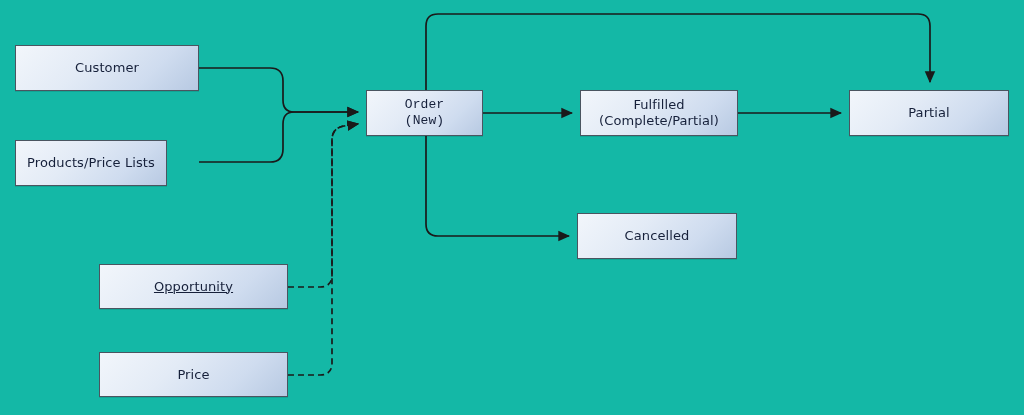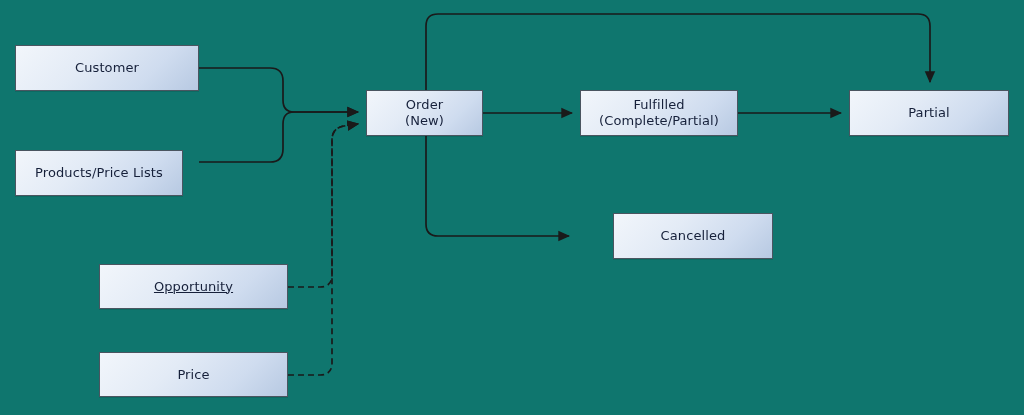--- a/index.html
+++ b/index.html
@@ -7,21 +7,21 @@
     padding: 0;
     background: #ffffff;
   }
   body {
     font-family: "DejaVu Sans", "Liberation Sans", sans-serif;
   }
   #diagram-canvas {
     position: relative;
     width: 1024px;
     height: 415px;
-    background: #0f766e;
+    background: #14b8a6;
     overflow: hidden;
   }
   #edge-layer {
     position: absolute;
     left: 0;
     top: 0;
     width: 1024px;
     height: 415px;
   }
   .node {
@@ -77,39 +77,39 @@
       <path stroke-dasharray="6 4" d="M 288 287 L 320 287 Q 332 287 332 275 L 332 140 Q 332 128 344 126 L 358 124" marker-end="url(#arrow-dashed)"></path>
 
       <path stroke-dasharray="6 4" d="M 288 375 L 320 375 Q 332 375 332 363 L 332 140 Q 332 128 344 126 L 358 124" marker-end="url(#arrow-dashed)"></path>
     </g>
   </svg>
 
   <div class="node" style="left:15px; top:45px; width:184px; height:46px;">
     <span class="node-label">Customer</span>
   </div>
 
-  <div class="node" style="left:15px; top:150px; width:168px; height:46px;">
+  <div class="node" style="left:15px; top:140px; width:152px; height:46px;">
     <span class="node-label">Products/Price Lists</span>
   </div>
 
-  <div class="node" style="left:366px; top:90px; width:117px; height:46px;">
+  <div class="node" style="left:366px; top:90px; width:117px; height:46px;font-family:Liberation Mono, monospace;">
     <span class="node-label">Order
 (New)</span>
   </div>
 
   <div class="node" style="left:580px; top:90px; width:158px; height:46px;">
     <span class="node-label">Fulfilled
 (Complete/Partial)</span>
   </div>
 
   <div class="node" style="left:849px; top:90px; width:160px; height:46px;">
     <span class="node-label">Partial</span>
   </div>
 
-  <div class="node" style="left:577px; top:213px; width:160px; height:46px;margin-left:36px;">
+  <div class="node" style="left:577px; top:213px; width:160px; height:46px;">
     <span class="node-label">Cancelled</span>
   </div>
 
   <div class="node" style="left:99px; top:264px; width:189px; height:45px;text-decoration:underline;">
     <span class="node-label">Opportunity</span>
   </div>
 
   <div class="node" style="left:99px; top:352px; width:189px; height:45px;">
     <span class="node-label">Price</span>
   </div>

